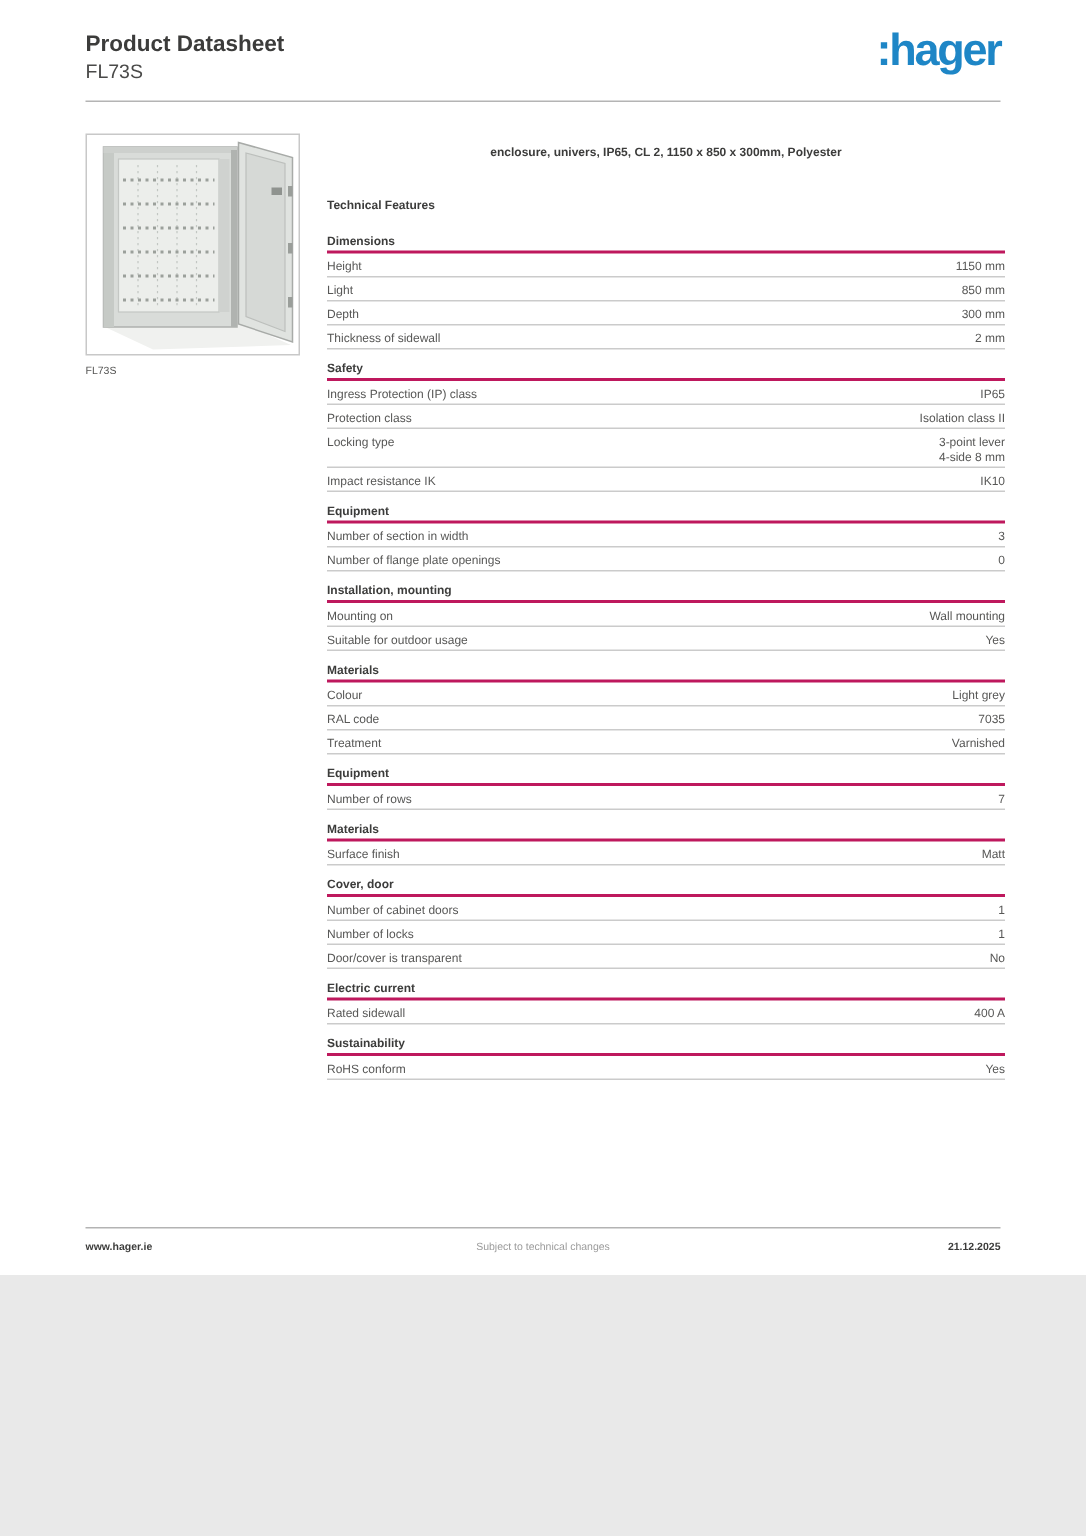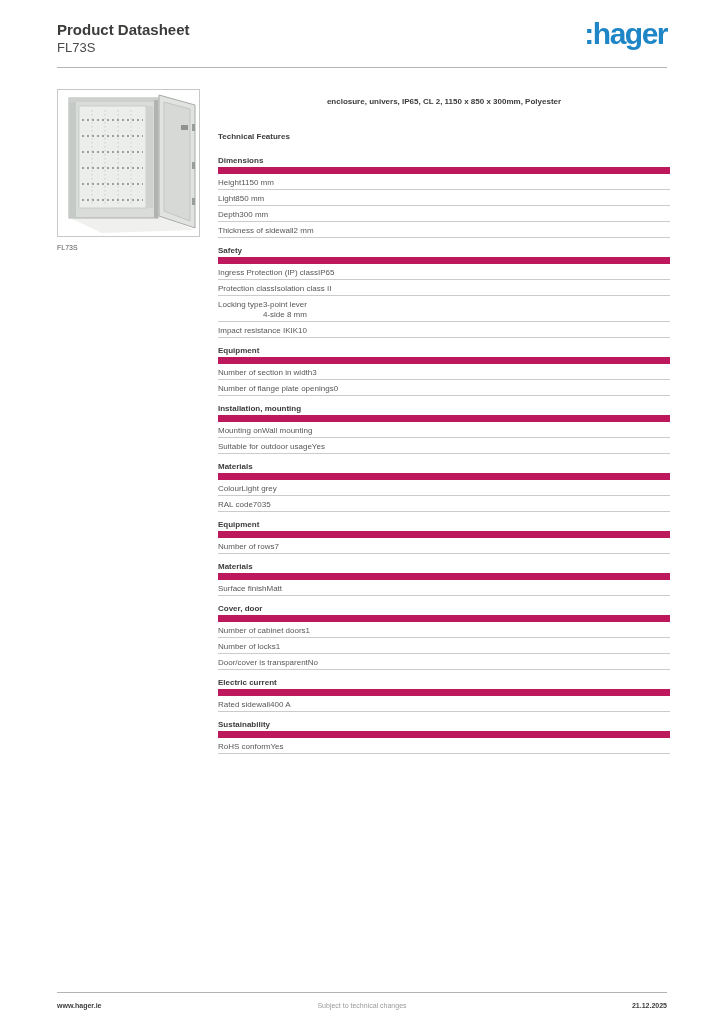--- a/index.html
+++ b/index.html
@@ -1,19 +1,19 @@
 <!DOCTYPE html>
 <html><head>
 <meta charset="utf-8">
 <style>
   * { margin:0; padding:0; box-sizing:border-box; }
   html,body { background:#e9e9e9; }
   body { font-family:"Liberation Sans", sans-serif; }
   .page {
-    position:relative; width:724px; height:1024px; background:#ffffff;
+    position:relative; width:724px; height:850px; background:#ffffff;
     margin:0 auto; overflow:hidden; color:#575756;
   }
   
   .header { display:flex; justify-content:space-between; align-items:flex-start;
             padding:21px 57px 0 57px; }
   .title { font-size:15px; font-weight:bold; color:#3c3c3b; line-height:18px; }
   .subtitle { font-size:13px; color:#4a4a49; line-height:17px; }
   .logo { font-size:30px; font-weight:bold; letter-spacing:-1.5px; line-height:30px;
           margin-top:-2px; }
   .rule { margin:11px 57px 0 57px; border-top:1px solid #b4b4b4; }
@@ -25,22 +25,22 @@
   .image-caption { margin-top:7px; font-size:7px; color:#575756; }
   .right-col { flex:1; min-width:0; }
 
   .description { font-size:8px; font-weight:bold; color:#3c3c3b; line-height:10px; margin-top:8px;text-align:center; }
   .features-heading { font-size:8px; font-weight:bold; color:#3c3c3b; line-height:10px; margin-top:25px; }
 
   
   .spec-section { margin-top:8px; }
   .spec-section:first-child { margin-top:14px; }
   .section-title { font-size:8px; font-weight:bold; color:#3c3c3b; line-height:10px;
-                   padding-bottom:1px; border-bottom:7px solid #be185d; }
-  .spec-row { display:flex; align-items:flex-start;
+                   padding-bottom:1px; border-bottom:2px solid #be185d; }
+  .spec-row { display:flex; justify-content:space-between; align-items:flex-start;
               padding-top:4px; border-bottom:1px solid #cbcbcb;
               font-size:8px; line-height:10px; color:#575756; }
   .spec-label { text-align:left; padding-bottom:1px; }
   .spec-value { text-align:right; white-space:pre-line; padding-bottom:1px; }
 
   
   .footer { position:absolute; left:57px; right:57px; bottom:14px;
             border-top:1px solid #b3b3b3; padding-top:8px;
             display:flex; justify-content:space-between; align-items:baseline;
             font-size:7px; line-height:9px; }
@@ -167,20 +167,24 @@
           <section class="spec-section">
             <div class="section-title">Materials</div>
             <div class="spec-row">
               <span class="spec-label">Colour</span>
               <span class="spec-value">Light grey</span>
             </div>
             <div class="spec-row">
               <span class="spec-label">RAL code</span>
               <span class="spec-value">7035</span>
             </div>
+            <div class="spec-row">
+              <span class="spec-label">Treatment</span>
+              <span class="spec-value">Varnished</span>
+            </div>
           </section>
           <section class="spec-section">
             <div class="section-title">Equipment</div>
             <div class="spec-row">
               <span class="spec-label">Number of rows</span>
               <span class="spec-value">7</span>
             </div>
           </section>
           <section class="spec-section">
             <div class="section-title">Materials</div>

